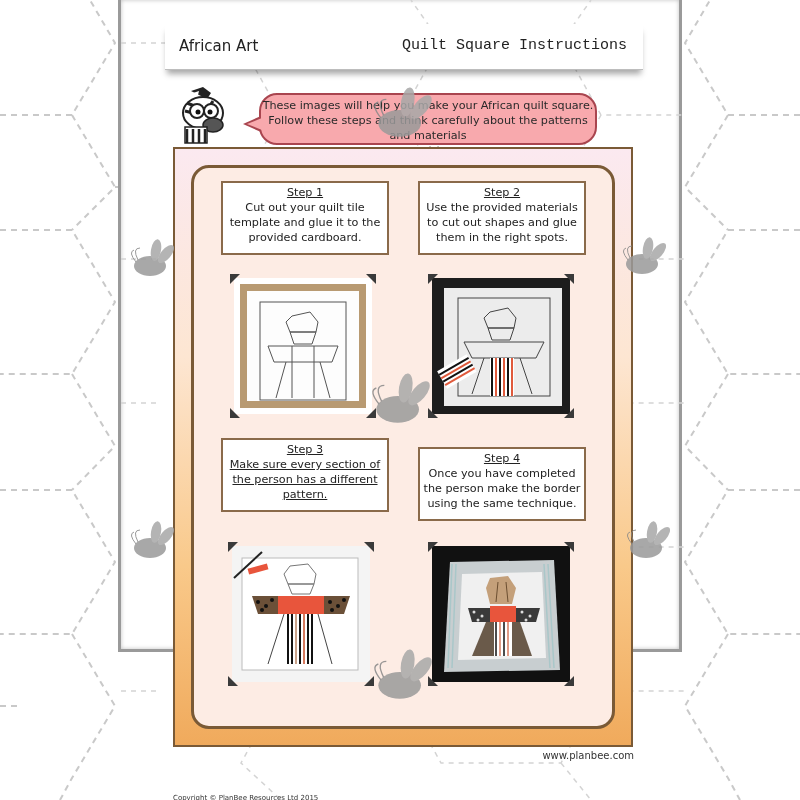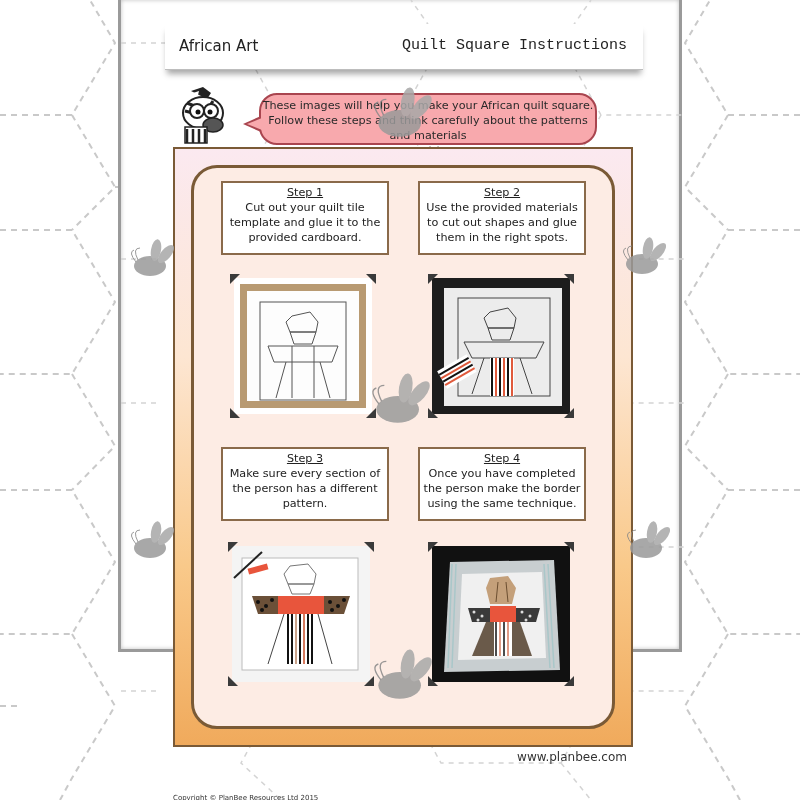--- a/index.html
+++ b/index.html
@@ -45,40 +45,40 @@
     border-right: 15px solid #f8a9ad;
   }
 
   .outer-frame {
     position: absolute; left: 52px; top: 147px; width: 460px; height: 600px;
     border: 2px solid #7a5a36;
     background: linear-gradient(to bottom, #fbe9f0 0%, #fde6d2 35%, #f9c98a 70%, #f0aa5c 100%);
   }
   .inner-frame {
     position: absolute; left: 16px; top: 16px; width: 424px; height: 564px;
-    background: #fdece4; border: 3px solid #7a5a36; border-radius: 26px;
+    background: #fdece4; border: 3px solid #7a5a36; border-radius: 18px;
   }
 
   .step-box {
     position: absolute; width: 168px; height: 74px;
     background: #ffffff; border: 2px solid #8a6a4a;
     text-align: center; font-size: 11.2px; line-height: 15px; color: #222;
     padding-top: 2px;
   }
   .step-title { text-decoration: underline; display: block; }
 
   .photo { position: absolute; width: 146px; height: 144px; }
   .corner { position: absolute; width: 10px; height: 10px; background: #3a3a3a; }
   .corner.tl { left: 0; top: 0; clip-path: polygon(0 0, 100% 0, 0 100%); }
   .corner.tr { right: 0; top: 0; clip-path: polygon(0 0, 100% 0, 100% 100%); }
   .corner.bl { left: 0; bottom: 0; clip-path: polygon(0 0, 0 100%, 100% 100%); }
   .corner.br { right: 0; bottom: 0; clip-path: polygon(100% 0, 100% 100%, 0 100%); }
 
   .footer-left { position: absolute; left: 52px; top: 750px; font-size: 7px; color: #333; margin-top: 44px; }
-  .footer-right { position: absolute; right: 52px; top: 750px; font-size: 12px; color: #333; }
+  .footer-right { position: absolute; right: 45px; top: 750px; font-size: 10px; color: #333; }
 
   .bee { position: absolute; width: 52px; height: 42px; opacity: 0.85; }
 </style>
 </head>
 <body>
 
 <svg class="bg-hex" width="800" height="800" viewBox="0 0 800 800">
   <g stroke="#c9c9c9" stroke-width="2" stroke-dasharray="6,5" fill="none">
     <path d="M0,115 L72,115 L115,43 L90,0"></path>
     <path d="M0,230 L72,230 L115,302 L72,374 L0,374"></path>
@@ -211,21 +211,21 @@
             <line x1="12" y1="100" x2="46" y2="100" stroke="#111" stroke-width="2"></line>
             <line x1="12" y1="104" x2="46" y2="104" stroke="#e05a3c" stroke-width="2"></line>
           </g>
         </svg>
         <div class="corner tl"></div>
         <div class="corner tr"></div>
         <div class="corner bl"></div>
         <div class="corner br"></div>
       </div>
 
-      <div class="step-box" style="left:27px; top:279px;">
+      <div class="step-box" style="left:27px; top:270px;text-decoration:underline;">
         <span class="step-title">Step 3</span>
         <span>Make sure every section of the person has a different pattern.</span>
       </div>
 
       <div class="step-box" style="left:224px; top:279px;">
         <span class="step-title">Step 4</span>
         <span>Once you have completed the person make the border using the same technique.</span>
       </div>
 
       <div class="photo" style="left:34px; top:374px;">

